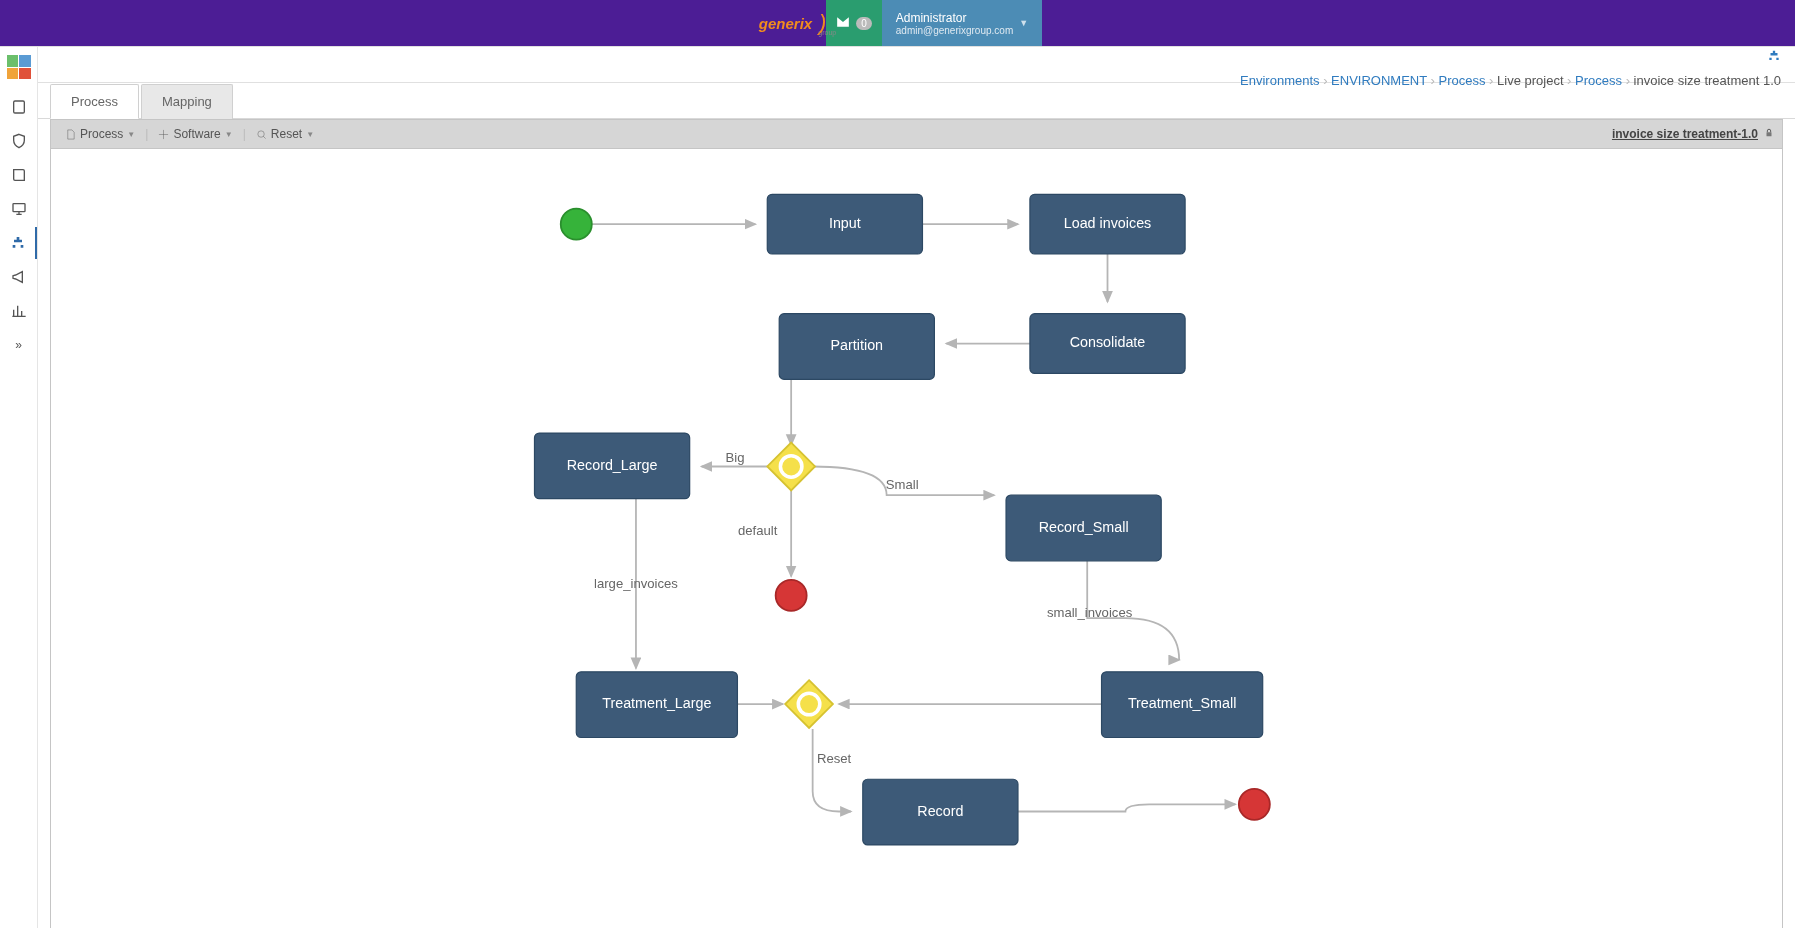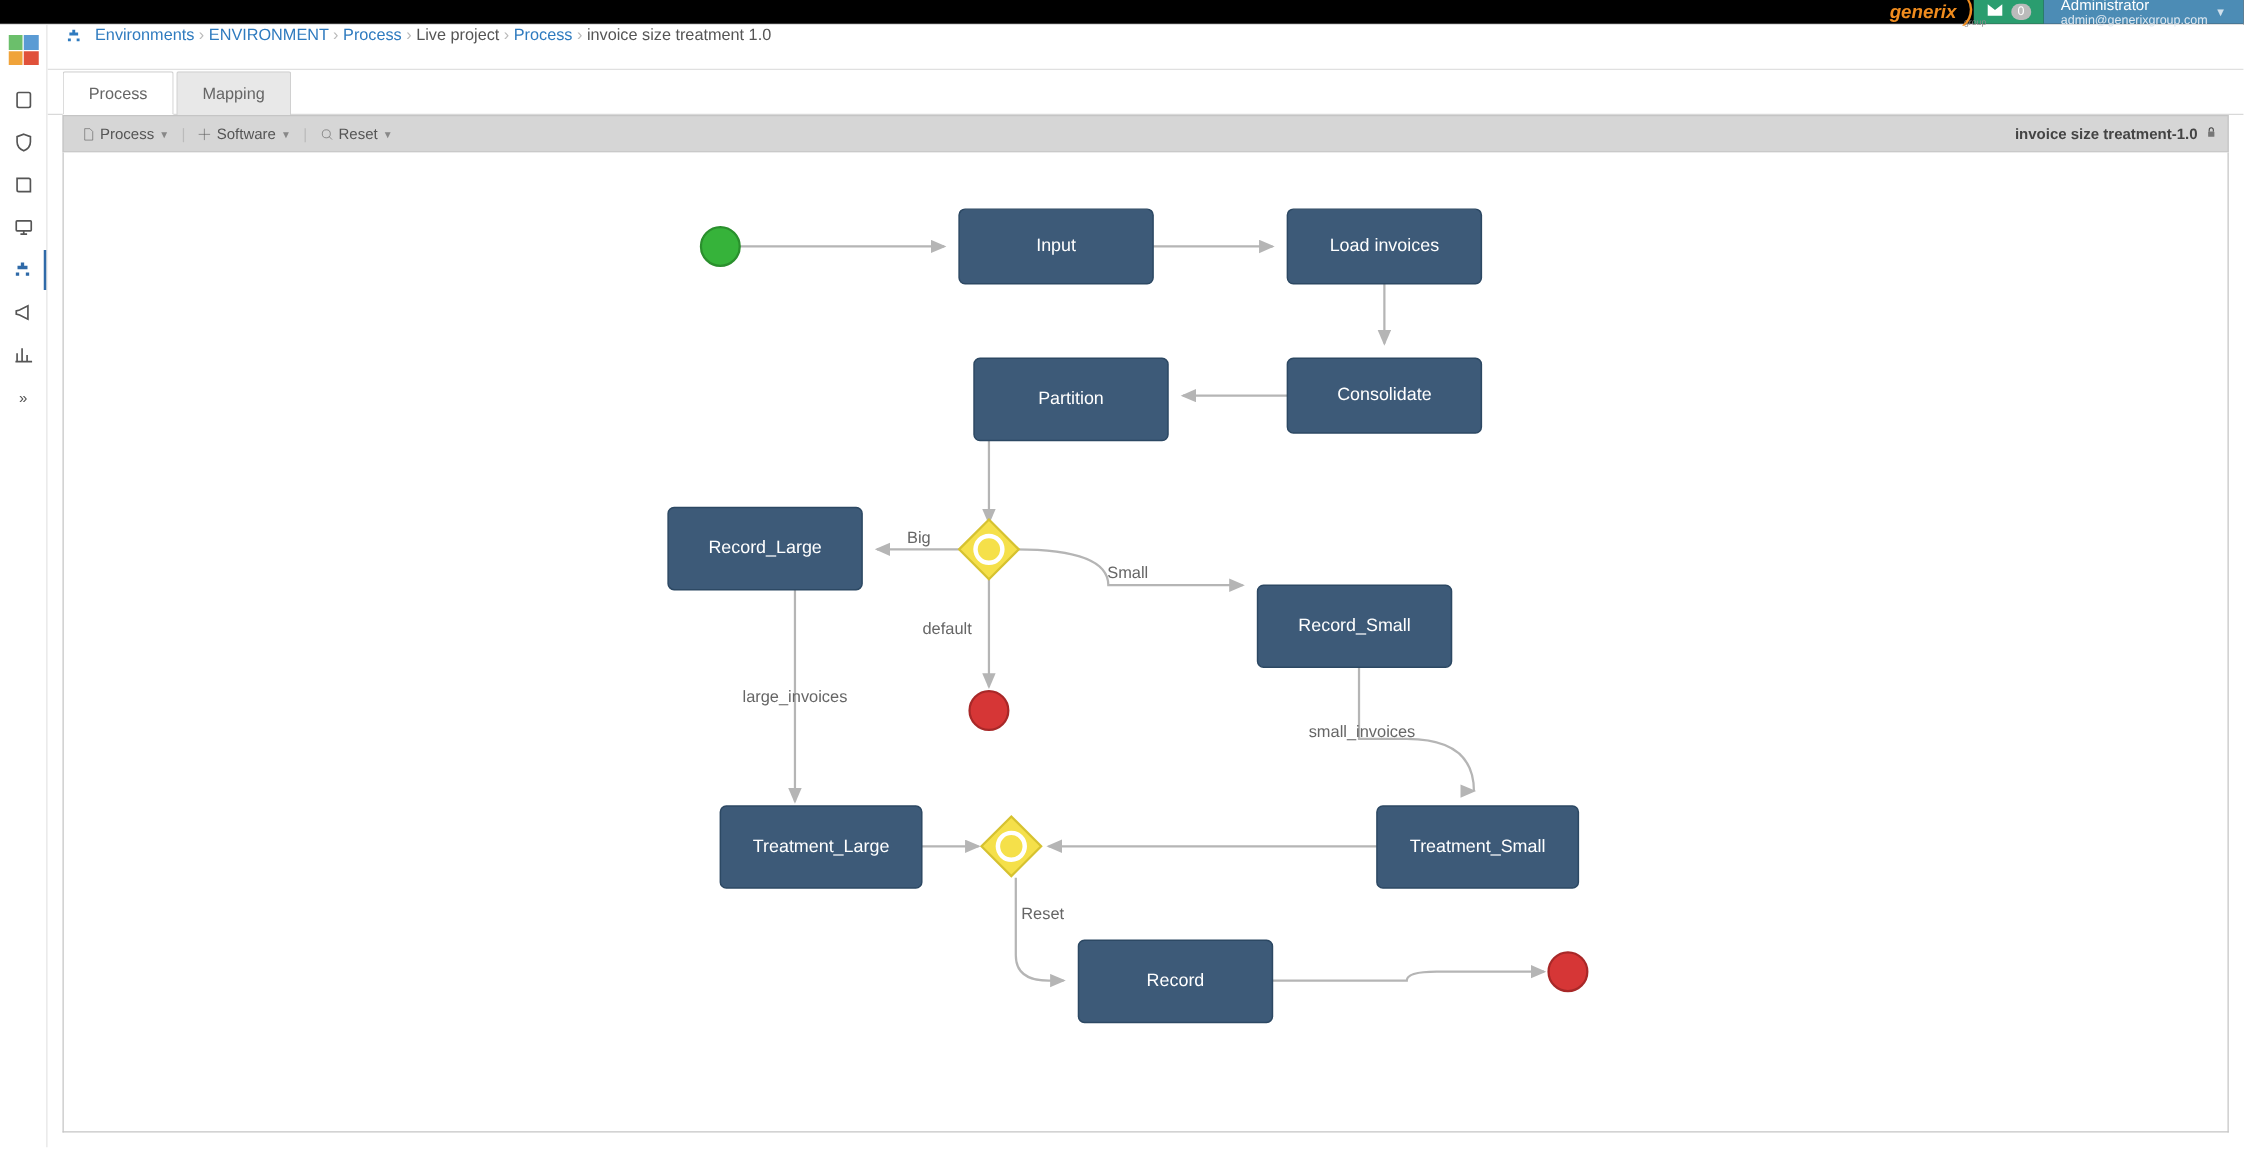--- a/index.html
+++ b/index.html
@@ -1,21 +1,21 @@
 <!DOCTYPE html>
 <html><head>
 <meta charset="utf-8">
 <style>
 * { box-sizing: border-box; margin:0; padding:0; }
 body { font-family: Arial, Helvetica, sans-serif; background:#fff; color:#555; font-size:13px; }
 
 
 .topbar {
-  height:20px; background:#000000; border-bottom:1px solid #e0e0e0;
-  display:flex; align-items:center; justify-content:flex-end; padding:0 0 0 6px;
+  height:47px; background:#4c1d95; border-bottom:1px solid #e0e0e0;
+  display:flex; align-items:center; justify-content:center; padding:0 0 0 6px;
 }
 .logo { font-size:15px; font-style:italic; color:#f08c1e; font-weight:bold; position:relative; padding-right:14px;}
 .logo::after{content:")"; font-size:22px; position:absolute; top:-5px; right:0; color:#f08c1e; font-weight:normal;}
 .logo-sub{ font-size:7px; color:#888; position:absolute; right:-10px; top:14px; font-style:normal; font-weight:normal;}
 .topright { display:flex; align-items:stretch; height:100%; }
 .mailbox { background:#2a9d6f; color:#fff; display:flex; align-items:center; padding:0 10px; gap:6px; }
 .mail-icon svg{ width:14px; height:14px; fill:#fff;}
 .badge-count{ background:#bbb; color:#fff; font-size:10px; border-radius:8px; padding:1px 5px;}
 .userbox{ background:#4c8cb5; color:#fff; display:flex; align-items:center; padding:0 14px; gap:6px; min-width:150px;}
 .userbox .name{ font-weight:normal; font-size:12px;}
@@ -27,37 +27,37 @@
 .sidebar{ width:38px; background:#fff; border-right:1px solid #e5e5e5; display:flex; flex-direction:column; align-items:center; padding-top:4px; gap:2px;}
 .sidebar .logo-squares{ width:24px; height:24px; display:grid; grid-template-columns:1fr 1fr; grid-template-rows:1fr 1fr; gap:1px; margin:4px 0 10px;}
 .sq{width:100%;height:100%;}
 .sidebar-item{ width:100%; height:32px; display:flex; align-items:center; justify-content:center; cursor:pointer; color:#555;}
 .sidebar-item.active{ color:#2f6aa8; border-right:2px solid #2f6aa8;}
 .sidebar-item svg{ width:16px; height:16px; fill:currentColor;}
 
 .main{ flex:1; display:flex; flex-direction:column; overflow:hidden;}
 
 
-.breadcrumb{ height:36px; border-bottom:1px solid #e0e0e0; display:flex; align-items:flex-start; padding:0 14px; gap:10px; color:#777;}
+.breadcrumb{ height:36px; border-bottom:1px solid #e0e0e0; display:flex; align-items:flex-end; padding:0 14px; gap:10px; color:#777;flex-direction:column;}
 .breadcrumb a{ color:#2f7bbf; text-decoration:none; }
 .breadcrumb .sep{ color:#bbb; }
 .breadcrumb .current{ color:#555;}
 .bc-icon svg{ width:14px; height:14px; fill:#2f7bbf; vertical-align:middle;}
 
 
 .tabrow{ display:flex; padding:0 12px; border-bottom:1px solid #d9d9d9;}
 .tab{ padding:9px 20px; background:#e8e8e8; border:1px solid #d0d0d0; border-bottom:none; margin-right:2px; cursor:pointer; border-radius:2px 2px 0 0; color:#666; position:relative; top:1px;}
 .tab.active{ background:#fff; border-bottom:1px solid #fff;}
 
 
 .toolbar{ height:30px; background:#d6d6d6; border:1px solid #c5c5c5; margin:0 12px; display:flex; align-items:center; padding:0 8px; gap:4px; font-size:12px; color:#555;}
 .tool-btn{ display:flex; align-items:center; gap:4px; padding:3px 6px; cursor:pointer;}
 .tool-btn svg{width:11px;height:11px;fill:#888;}
 .tool-caret{font-size:8px; color:#888;}
-.toolbar-right{ margin-left:auto; font-weight:bold; color:#444; display:flex; align-items:center; gap:6px;}
+.toolbar-right{ margin-left:auto; font-weight:bold; color:#444; display:flex; align-items:center; gap:6px;text-decoration:underline;}
 .lock-icon svg{width:10px;height:10px;fill:#777;}
 
 
 .canvas-wrap{ flex:1; margin:0 12px 12px; border:1px solid #c5c5c5; border-top:none; position:relative; overflow:hidden; background:#fff;}
 .watermark{ position:absolute; top:12px; left:12px; font-size:11px; color:#b0b0b0; line-height:1.4;}
 svg.diagram{ width:100%; height:100%; }
 
 
 .node-rect{ fill:#3d5a78; stroke:#2c4863; rx:4; ry:4;}
 .node-text{ fill:#fff; font-size:12px; text-anchor:middle; dominant-baseline:middle; font-family:Arial;}

